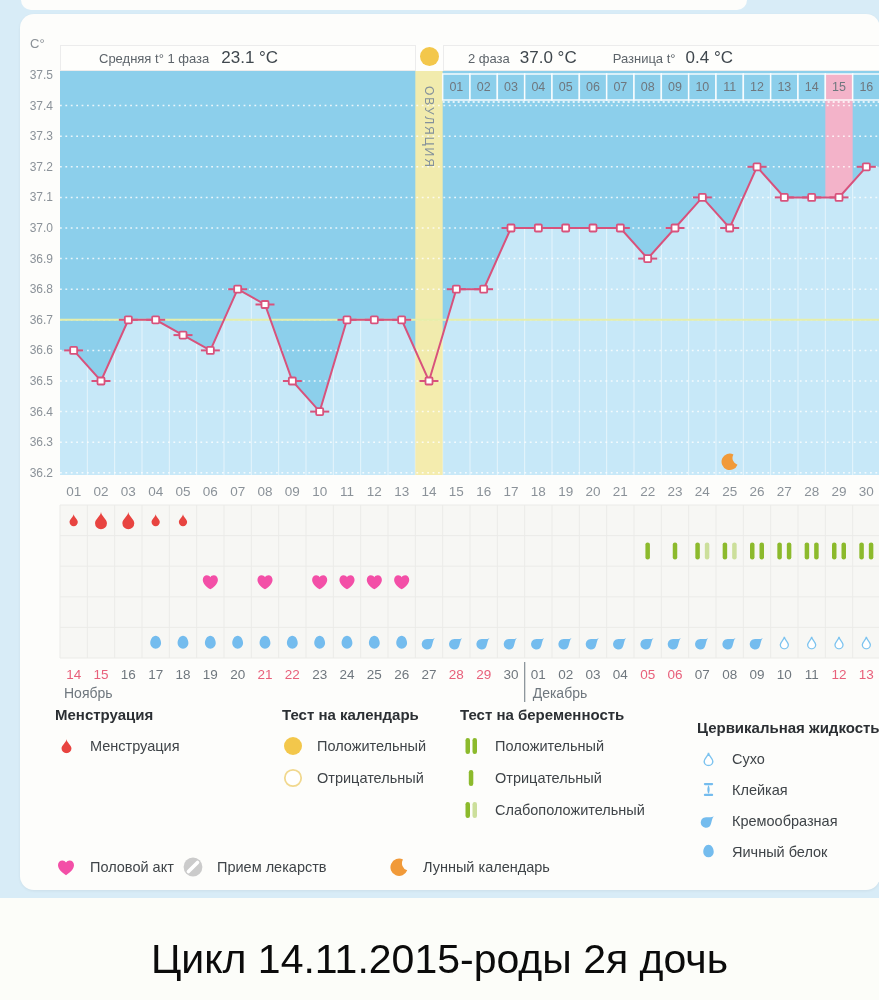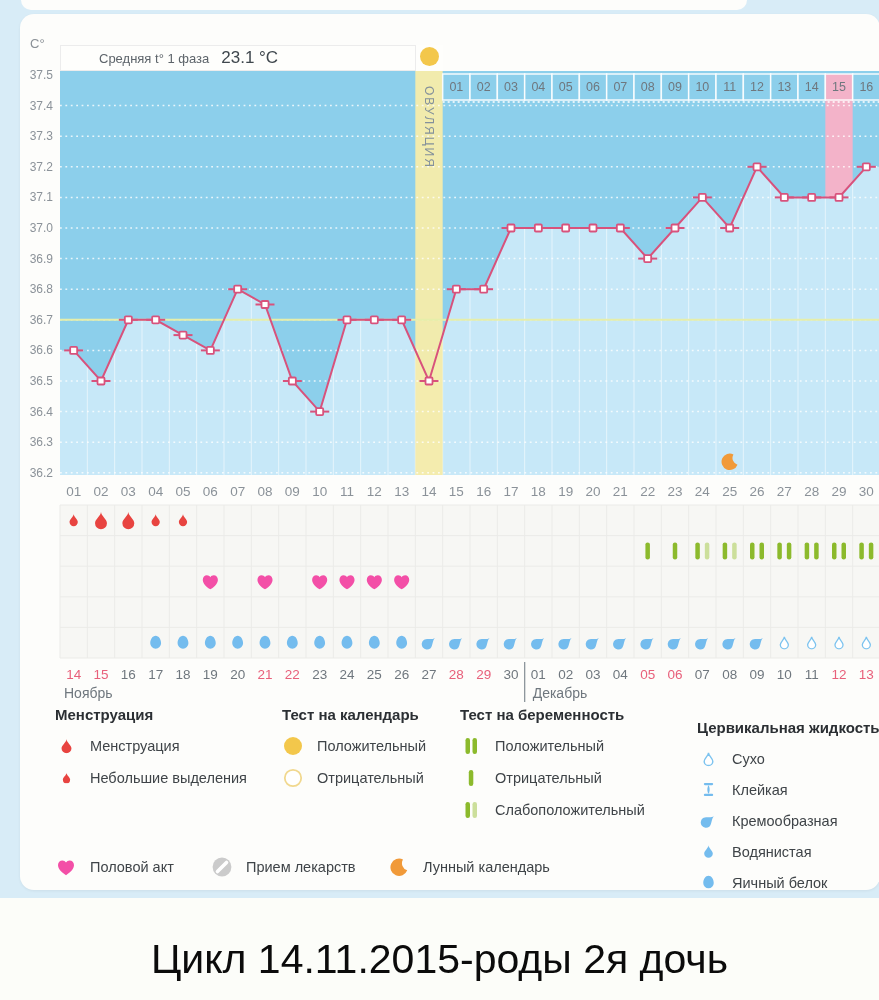--- a/index.html
+++ b/index.html
@@ -398,41 +398,39 @@
 
   <div class="unit">C°</div>
 
   <div class="hdr hdr1">
     <span class="lbl">Средняя t° 1 фаза</span>
     <span class="val">23.1 °C</span>
   </div>
   <div class="ovul-hdr">
     <div class="ovul-dot"></div>
   </div>
+  <div class="hdr hdr2">
+    <span class="lbl">2 фаза</span>
+    <span class="val">37.0 °C</span>
+    <span class="lbl sep">Разница t°</span>
+    <span class="val">0.4 °C</span>
+  </div>
   <div class="ovul-label">ОВУЛЯЦИЯ</div>
 
   <div id="legend">
       <div class="lg-col" style="left: 35px;">
         <div class="lg-title">Менструация</div>
         <div class="lg-item">
           <span class="lg-ico">
             <svg width="15" height="18" viewBox="0 0 16 16" fill="#e84440">
               <use href="#sym-drop"></use>
             </svg>
           </span>
           <span>Менструация</span>
         </div>
-        <div class="lg-item">
-          <span class="lg-ico">
-            <svg width="11" height="14" viewBox="0 0 16 16" fill="#e84440">
-              <use href="#sym-drop"></use>
-            </svg>
-          </span>
-          <span>Небольшие выделения</span>
-        </div>
       </div>
       <div class="lg-col" style="left: 262px;">
         <div class="lg-title">Тест на календарь</div>
         <div class="lg-item">
           <span class="lg-ico">
             <svg width="20" height="20">
               <circle cx="10" cy="10" r="9" fill="#f3c74b"></circle>
             </svg>
           </span>
           <span>Положительный</span>
@@ -493,47 +491,39 @@
           </span>
           <span>Клейкая</span>
         </div>
         <div class="lg-item tight">
           <span class="lg-ico">
             <svg width="16" height="16" viewBox="0 0 16 16" fill="#74bcee">
               <use href="#sym-comma"></use>
             </svg>
           </span>
           <span>Кремообразная</span>
-        </div>
-        <div class="lg-item tight">
-          <span class="lg-ico">
-            <svg width="13" height="15" viewBox="0 0 16 16" fill="#74bcee">
-              <use href="#sym-drop"></use>
-            </svg>
-          </span>
-          <span>Водянистая</span>
         </div>
         <div class="lg-item tight">
           <span class="lg-ico">
             <svg width="15" height="15" viewBox="0 0 16 16" fill="#74bcee">
               <use href="#sym-egg"></use>
             </svg>
           </span>
           <span>Яичный белок</span>
         </div>
       </div>
       <div class="lg-extra" style="left: 35px;">
         <span class="lg-ico">
           <svg width="18" height="17" viewBox="0 0 16 15" fill="#f34fa7">
             <use href="#sym-heart"></use>
           </svg>
         </span>
         <span>Половой акт</span>
       </div>
-      <div class="lg-extra" style="left: 191px;">
+      <div class="lg-extra" style="left: 162px;">
         <span class="lg-ico">
           <svg width="20" height="20" viewBox="0 0 20 20">
             <use href="#sym-pill"></use>
           </svg>
         </span>
         <span>Прием лекарств</span>
       </div>
       <div class="lg-extra" style="left: 368px;">
         <span class="lg-ico">
           <svg width="20" height="20" viewBox="0 0 18 18" fill="#f19a39">

